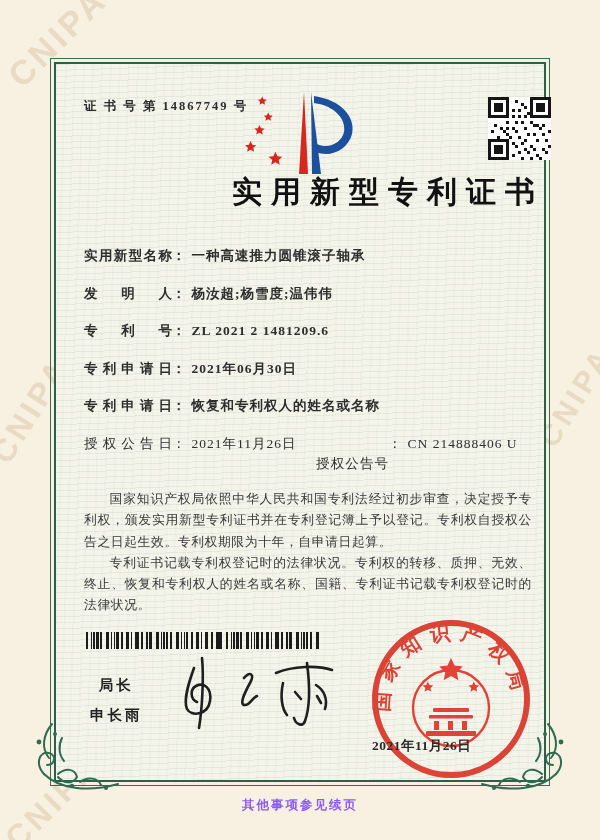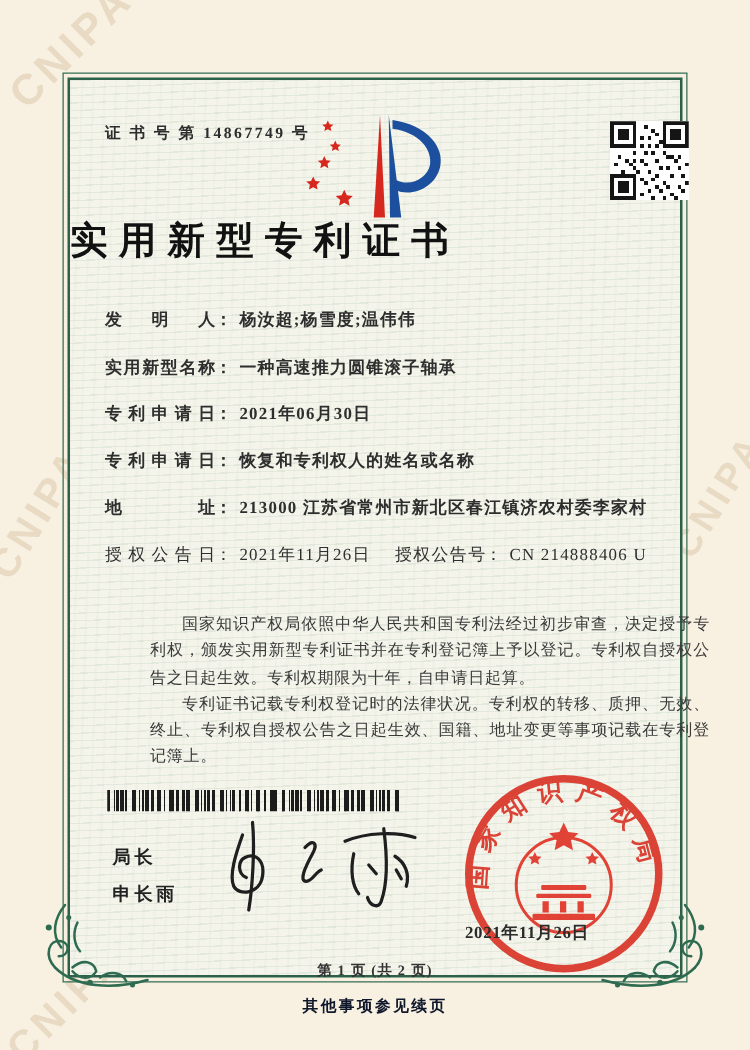--- a/index.html
+++ b/index.html
@@ -36,68 +36,67 @@
   }
   .content { position:absolute; inset:0; }
 
   .cert-no {
     position:absolute; left:28px; top:34px; font-size:12.5px; color:#2d2d2d;
     letter-spacing:2px; font-weight:bold;
   }
   .logo { position:absolute; left:188px; top:22px; width:124px; height:92px; }
   .qr { position:absolute; left:432px; top:33px; width:63px; height:63px; background:#fff; padding:0; }
   .title {
-    position:absolute; left:0; top:108px; width:100%; text-align:left;
+    position:absolute; left:0; top:108px; width:100%; text-align:right;
     font-size:30px; font-weight:bold; color:#111; letter-spacing:9px;
   }
 
   .fields { position:absolute; left:28px; top:183px; width:446px; font-size:13.5px; color:#2e2e2e; }
   .frow { position:relative; height:37.5px; font-weight:bold; }
   .flabel {
     display:inline-block; width:88px; text-align:justify; text-align-last:justify;
     vertical-align:top;
   }
   .fcolon { display:inline-block; margin-right:6px; }
   .fvalue { letter-spacing:1px; }
   .grant-row { position:relative; height:20px; font-weight:normal; }
   .grant-right { position:absolute; left:232px; top:0; }
-  .grant-right .flabel { width:72px; }
+  .grant-right .flabel { width:72px;margin-top:20px; }
 
   .paras {
     position:absolute; left:28px; top:425px; width:448px;
     font-size:12.8px; line-height:21.3px; color:#3a3a3a; text-align:justify;
     letter-spacing:0.6px;
-    margin-left:36px;
   }
   .paras p { text-indent:2em; margin:0; }
 
   .barcode {
     position:absolute; left:30px; top:568px; width:234px; height:17px;
     background:
       repeating-linear-gradient(90deg, #1c1c1c 0 2px, rgba(0,0,0,0) 2px 5px, #1c1c1c 5px 6px, rgba(0,0,0,0) 6px 10px, #1c1c1c 10px 13px, rgba(0,0,0,0) 13px 15px, #1c1c1c 15px 16px, rgba(0,0,0,0) 16px 20px),
       repeating-linear-gradient(90deg, #1c1c1c 0 1px, rgba(0,0,0,0) 1px 7px, #1c1c1c 7px 9px, rgba(0,0,0,0) 9px 14px);
   }
 
   .director { position:absolute; left:34px; top:612px; font-size:14.5px; font-weight:bold; color:#222; letter-spacing:3px; }
-  .director div { margin-bottom:11px; }
+  .director div { margin-bottom:11px;text-align:center; }
   .signature { position:absolute; left:108px; top:588px; width:196px; height:82px; }
 
   .seal { position:absolute; left:312px; top:552px; width:166px; height:166px; }
   .seal-date {
     position:absolute; left:316px; top:673px; width:160px; font-size:13.5px;
     font-weight:bold; color:#2b2b2b; letter-spacing:0.5px; white-space:nowrap;
   }
 
   .page-info {
     position:absolute; left:0; top:705px; width:100%; text-align:center;
     font-size:11.5px; color:#333; letter-spacing:1px; font-weight:bold;
   }
   .footer-note {
     position:absolute; left:0; top:797px; width:100%; text-align:center;
-    font-size:12.5px; color:#0f172a; letter-spacing:2px; font-weight:bold;
+    font-size:12.5px; color:#8b5cf6; letter-spacing:2px; font-weight:bold;
   }
   .corner { position:absolute; width:92px; height:92px; }
   .corner-bl { left:28px; top:712px; }
   .corner-br { left:480px; top:712px; transform:scaleX(-1); }
 </style>
 </head>
 <body>
 
 <div class="page">
 
@@ -141,45 +140,45 @@
             M9,11h1v1h-1z M13,12h1v1h-1z M15,12h1v1h-1z M18,12h1v1h-1z M3,13h1v1h-1z M7,13h1v1h-1z M10,13h1v1h-1z
             M12,14h1v1h-1z M16,14h1v1h-1z M19,14h1v1h-1z M8,15h1v1h-1z M11,15h1v1h-1z M9,16h1v1h-1z M14,16h1v1h-1z
             M20,16h1v1h-1z M12,17h1v1h-1z M15,17h1v1h-1z M18,17h1v1h-1z M10,18h1v1h-1z M13,18h1v1h-1z M19,18h1v1h-1z
             M8,19h1v1h-1z M16,19h1v1h-1z M11,20h1v1h-1z M14,20h1v1h-1z M17,20h1v1h-1z"></path>
         </svg>
 
         <div class="title">实用新型专利证书</div>
 
         <div class="fields">
           <div class="frow">
+            <span class="flabel">实用新型名称</span><span class="fcolon">：</span><span class="fvalue">一种高速推力圆锥滚子轴承</span>
+          </div>
+          <div class="frow">
             <span class="flabel">发明人</span><span class="fcolon">：</span><span class="fvalue">杨汝超;杨雪度;温伟伟</span>
           </div>
           <div class="frow">
-            <span class="flabel">实用新型名称</span><span class="fcolon">：</span><span class="fvalue">一种高速推力圆锥滚子轴承</span>
+            <span class="flabel">专利号</span><span class="fcolon">：</span><span class="fvalue">ZL 2021 2 1481209.6</span>
           </div>
           <div class="frow">
             <span class="flabel">专利申请日</span><span class="fcolon">：</span><span class="fvalue">2021年06月30日</span>
           </div>
           <div class="frow">
             <span class="flabel">专利申请日</span><span class="fcolon">：</span><span class="fvalue">恢复和专利权人的姓名或名称</span>
-          </div>
-          <div class="frow">
-            <span class="flabel">地址</span><span class="fcolon">：</span><span class="fvalue">213000 江苏省常州市新北区春江镇济农村委李家村</span>
           </div>
           <div class="grant-row">
             <span class="flabel">授权公告日</span><span class="fcolon">：</span><span class="fvalue">2021年11月26日</span>
             <span class="grant-right">
               <span class="flabel">授权公告号</span><span class="fcolon">：</span><span class="fvalue">CN 214888406 U</span>
             </span>
           </div>
         </div>
 
         <div class="paras">
           <p>国家知识产权局依照中华人民共和国专利法经过初步审查，决定授予专利权，颁发实用新型专利证书并在专利登记簿上予以登记。专利权自授权公告之日起生效。专利权期限为十年，自申请日起算。</p>
-          <p>专利证书记载专利权登记时的法律状况。专利权的转移、质押、无效、终止、专利权自授权公告之日起生效、国籍、地址变更等事项记载在专利登记簿上。</p>
+          <p>专利证书记载专利权登记时的法律状况。专利权的转移、质押、无效、终止、恢复和专利权人的姓名或名称、国籍、专利证书记载专利权登记时的法律状况。</p>
         </div>
 
         <div class="barcode"></div>
 
         <div class="director">
           <div>局长</div>
           <div>申长雨</div>
         </div>
 
         <svg class="signature" viewBox="0 0 196 82">
@@ -215,21 +214,20 @@
               <rect x="80" y="105" width="5" height="9"></rect>
               <rect x="94" y="105" width="5" height="9"></rect>
               <rect x="58" y="115" width="50" height="5" rx="1"></rect>
             </g>
             <circle cx="83" cy="92" r="38" fill="none" stroke="#e03427" stroke-width="2.4"></circle>
           </g>
         </svg>
 
         <div class="seal-date">2021年11月26日</div>
 
-        <div class="page-info">第 1 页 (共 2 页)</div>
       </div>
     </div>
   </div>
 
   <svg class="corner corner-bl" viewBox="0 0 92 92">
     <g fill="none" stroke="#2e6b50" stroke-width="2" stroke-linecap="round">
       <path d="M90,72 C62,80 32,78 16,62"></path>
       <path d="M16,62 C7,52 11,39 21,41 C29,43 27,53 19,53"></path>
       <path d="M24,12 C15,23 13,36 21,46"></path>
       <path d="M30,62 C38,55 47,57 49,65 C45,72 36,72 30,65"></path>

